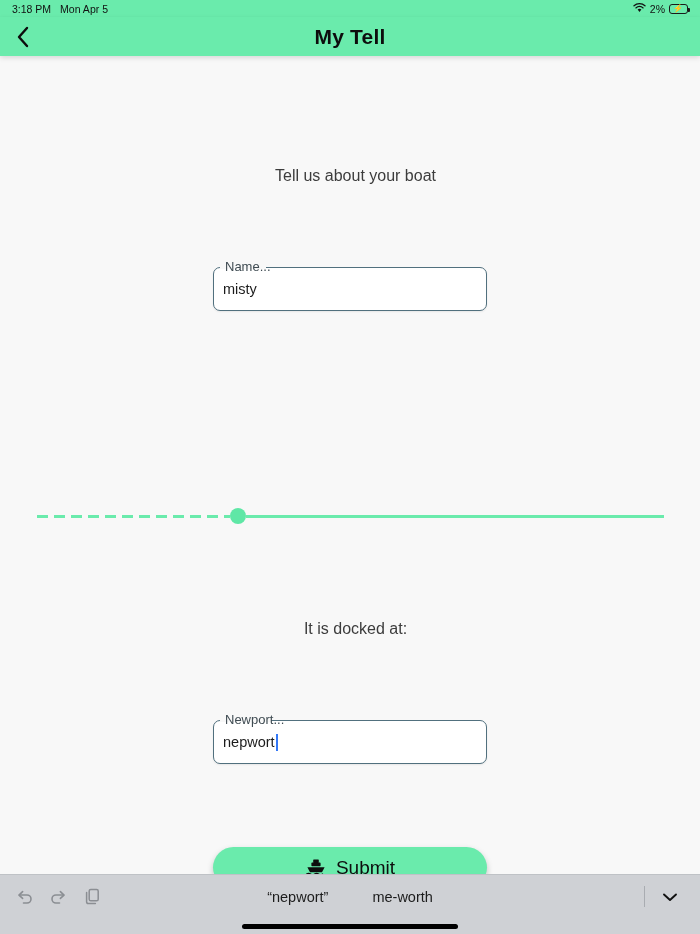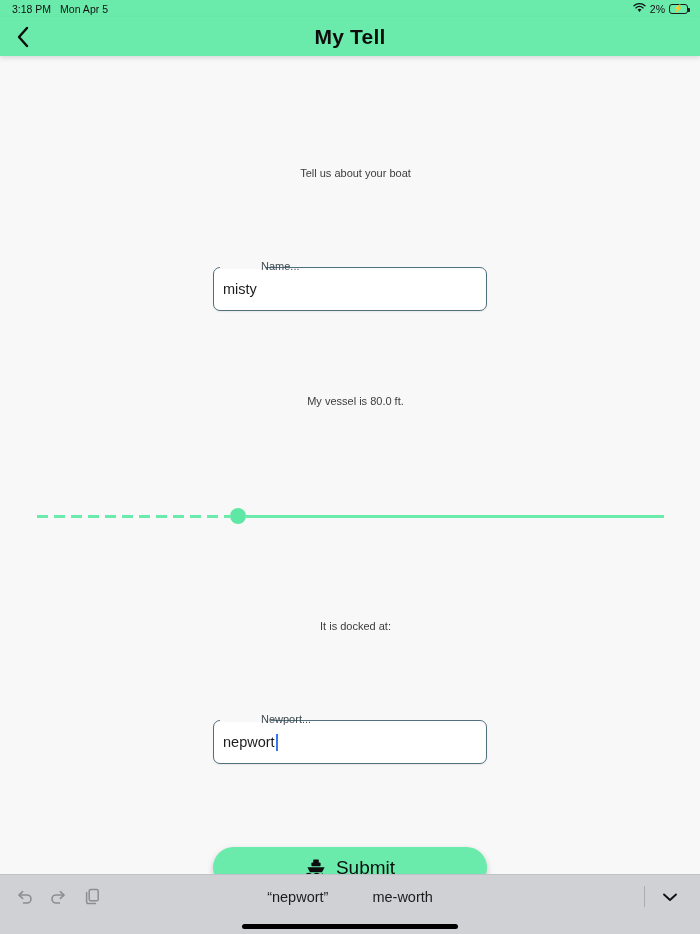--- a/index.html
+++ b/index.html
@@ -87,21 +87,21 @@
   
   .content {
     flex: 1;
     position: relative;
     background: #f8f8f8;
   }
   .prompt {
     position: absolute;
     left: 11px; right: 0;
     text-align: center;
-    font-size: 11px;
+    font-size: 16px;
     color: #3c3c3c;
   }
   #prompt-1 { top: 111px; }
   #prompt-2 { top: 339px; }
   #prompt-3 { top: 564px; }
 
   
   .field {
     position: absolute;
     left: 213px;
@@ -124,27 +124,26 @@
     top: -2px;
     left: 7px;
     height: 4px;
     background: #f8f8f8;
     padding: 0 2px;
   }
   .field-label {
     position: absolute;
     top: -8px;
     left: 9px;
-    font-size: 11px;
+    font-size: 13px;
     color: #3f4b52;
     background: transparent;
     padding: 0 3px;
     line-height: 15px;
     white-space: nowrap;
-    margin-left: 36px;
   }
   .field-value-wrap {
     position: absolute;
     left: 10px; right: 10px;
     top: 0; bottom: 0;
     display: flex;
     align-items: center;
   }
   .field-value {
     font-size: 14.5px;
@@ -325,21 +324,20 @@
       <div class="field-box"></div>
       <div class="field-notch" style="width: 46px;">
         <span style="visibility:hidden;font-size:11.5px;">Name...</span>
       </div>
       <div class="field-label">Name...</div>
       <div class="field-value-wrap">
         <span class="field-value">misty</span>
       </div>
     </div>
 
-    <div class="prompt" id="prompt-2">My vessel is 80.0 ft.</div>
 
     <div class="slider">
       <div class="slider-track-active" id="track-active" style="width: calc(32% - 8px);"></div>
       <div class="slider-track-inactive" id="track-inactive" style="width: calc(68% - 8px);"></div>
       <div class="slider-thumb" id="slider-thumb" style="left: calc(32% - 8px);"></div>
     </div>
 
     <div class="prompt" id="prompt-3">It is docked at:</div>
 
     <div class="field" id="field-marina">

